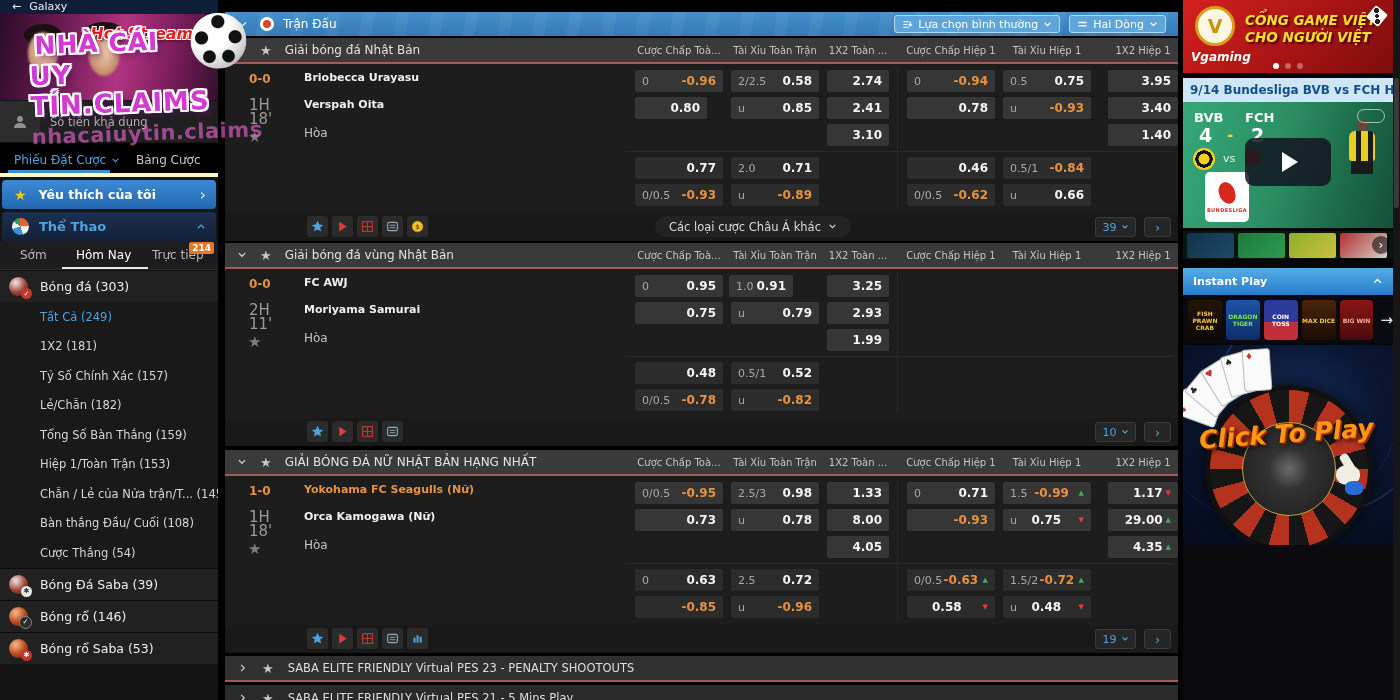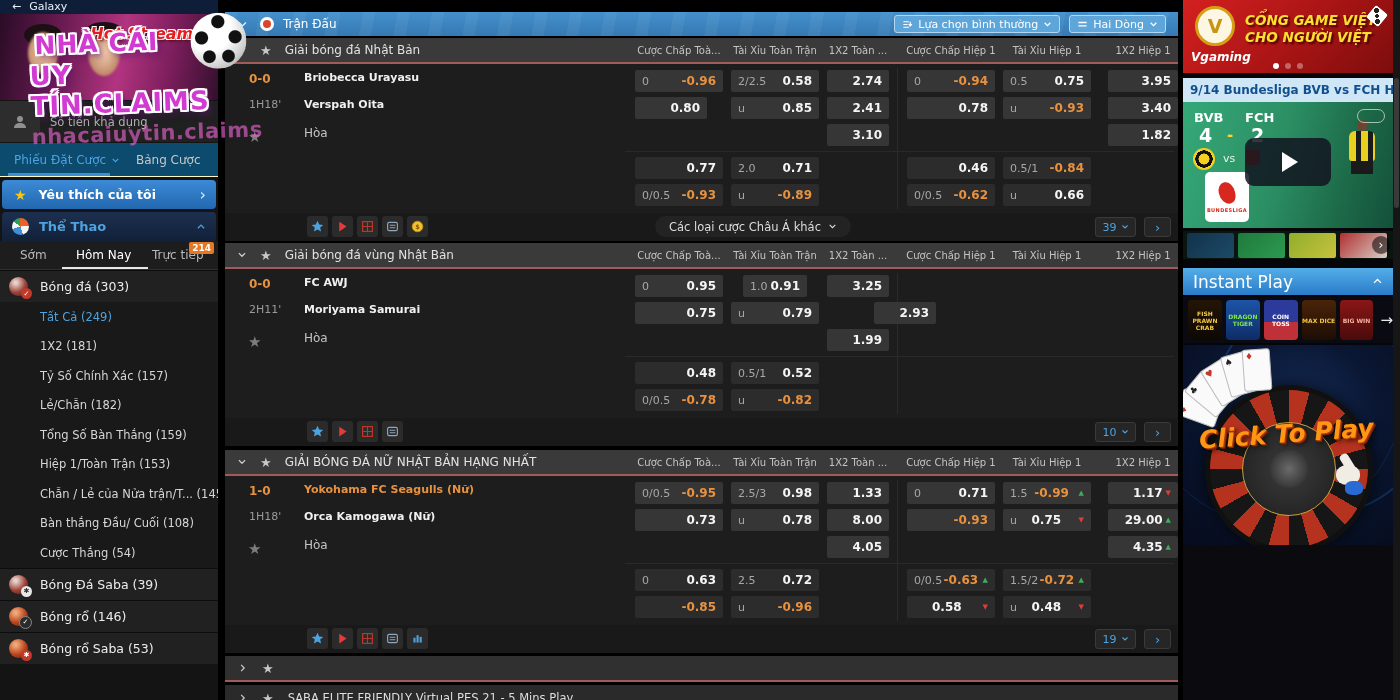--- a/index.html
+++ b/index.html
@@ -14,21 +14,21 @@
 .hot-banner{position:absolute;top:14px;left:0;width:218px;height:86px;background:linear-gradient(100deg,#2a0c26 0%,#6b1b52 28%,#b23480 55%,#7a1d5b 78%,#33102c 100%);overflow:hidden}
 .model{position:absolute;border-radius:50%;filter:blur(1px)}
 .m1{left:28px;top:18px;width:30px;height:42px;background:radial-gradient(#f0c8a8,#b07858)}
 .m2{left:88px;top:16px;width:32px;height:46px;background:radial-gradient(#f3cdb0,#a86a4a)}
 .hair{position:absolute;background:#1c1014;border-radius:50%}
 .h1{left:24px;top:10px;width:38px;height:22px}.h2{left:84px;top:8px;width:40px;height:22px}
 .hot-title{position:absolute;right:6px;top:10px;font-size:16px;font-weight:bold;font-style:italic;color:#e81e1e;text-shadow:1px 1px 0 #fff,-1px 1px 0 #fff,1px -1px 0 #fff,-1px -1px 0 #fff,2px 2px 3px #400}
 .user-row{position:absolute;top:101px;left:0;width:218px;height:41px;background:#202020;display:flex;align-items:center}
 .user-ico{width:40px;height:41px;background:#2d2d2d;display:flex;align-items:center;justify-content:center;color:#909090}
 .balance{font-size:11.5px;color:#b4b4b4;margin-left:10px}
-.slip-tabs{position:absolute;top:143px;left:0;width:218px;height:34px;background:#0c4a6e;border-bottom:1px solid #fef9c3}
+.slip-tabs{position:absolute;top:143px;left:0;width:218px;height:34px;background:#000000;border-bottom:4px solid #fef9c3}
 .slip-tab{position:absolute;top:0;height:34px;display:flex;align-items:center;gap:5px;font-size:12px}
 .tab-slip{left:14px;color:#4da3e0}
 .tab-board{left:136px;color:#c8c8c8}
 .slip-underline{position:absolute;left:8px;bottom:0;width:102px;height:3px;background:#3b8fd4}
 .fav-btn{position:absolute;top:180px;left:2px;width:214px;height:29px;background:linear-gradient(180deg,#3c8ad6,#2268b0);border-radius:4px;display:flex;align-items:center;cursor:pointer}
 .fav-star{color:#f5c518;font-size:14px;margin-left:12px}
 .fav-label{color:#fff;font-weight:bold;font-size:12.5px;margin-left:12px}
 .fav-arrow{position:absolute;right:10px;color:#dce9f5}
 .sports-head{position:absolute;top:212px;left:2px;width:214px;height:29px;background:linear-gradient(180deg,#1d3050,#122039);border-radius:4px 4px 0 0;display:flex;align-items:center}
 .ball-multi{width:17px;height:17px;border-radius:50%;margin-left:10px;background:conic-gradient(#e8622a 0 25%,#f5f5f5 25% 45%,#3f8fd6 45% 70%,#f5f5f5 70% 85%,#2aa05a 85% 100%)}
@@ -75,21 +75,21 @@
 .tb-right{position:absolute;right:12px;top:3px;display:flex;gap:9px}
 .tb-btn{height:18px;background:#5ea6da;border:1px solid #b5d6ef;border-radius:3px;color:#fff;font-size:11px;display:flex;align-items:center;gap:5px;padding:0 7px;cursor:pointer}
 .league{position:absolute;left:0;width:953px}
 .league-header{height:26px;background:#3a3a3a;border-bottom:2px solid #a25a5a;position:relative;display:flex;align-items:center}
 .lh-chev{margin-left:12px;color:#cfcfcf}
 .lh-star{color:#c8c8c8;font-size:13px;margin-left:13px}
 .lh-name{color:#e2e2e2;font-size:12px;margin-left:13px;white-space:nowrap}
 .ch{position:absolute;top:0;height:24px;display:flex;align-items:center;font-size:10px;color:#c4c4c4;white-space:nowrap;transform:translateX(-50%)}
 .match-body{position:relative;height:149px;background:#1d1d1d}
 .m-score{position:absolute;left:24px;top:8px;color:#e8923f;font-weight:bold;font-size:12px}
-.m-period{position:absolute;left:24px;top:34px;color:#9a9a9a;font-size:11px;line-height:14px;display:flex;flex-direction:row}
+.m-period{position:absolute;left:24px;top:34px;color:#9a9a9a;font-size:15px;line-height:14px;display:flex;flex-direction:column}
 .m-star{position:absolute;left:23px;top:64px;color:#7d7d7d;font-size:15px;cursor:pointer}
 .team{position:absolute;left:79px;font-weight:bold;font-size:11px;color:#f0f0f0;white-space:nowrap}
 .t-home{top:7px}.t-away{top:34px}
 .t-draw{top:62px;color:#c4c4c4;font-weight:normal;font-size:12px}
 .team.leading{color:#e8923f}
 .vdiv{position:absolute;left:672px;top:4px;bottom:4px;width:1px;background:#2b2b2b}
 .hdiv{position:absolute;left:400px;right:4px;top:87px;height:1px;background:#292929}
 .cell{position:absolute;height:22px;background:#363636;border-radius:2px;display:flex;align-items:center;justify-content:space-between;padding:0 7px;cursor:pointer}
 .cell.sec{background:#2c2c2c}
 .cell.x12{justify-content:flex-end}
@@ -141,21 +141,21 @@
 .p-shirt{width:26px;height:30px;border-radius:6px 6px 3px 3px;background:repeating-linear-gradient(90deg,#e8d020 0 7px,#1a1a1a 7px 12px)}
 .p-shorts{width:22px;height:13px;background:#1a1a1a;margin-left:2px}
 .thumbs{position:absolute;top:231px;left:0;width:210px;height:28px;background:#0b1510;display:flex;align-items:center;gap:4px;padding-left:4px}
 .thumb{width:47px;height:25px;border-radius:2px}
 .th0{background:linear-gradient(135deg,#12324a,#1d4a68)}
 .th1{background:linear-gradient(135deg,#1f7a3c,#2c9a50)}
 .th2{background:linear-gradient(135deg,#8fae2a,#c8c23e)}
 .th3{background:linear-gradient(135deg,#b03030,#d8d0c8)}
 .th-next{position:absolute;right:3px;top:5px;width:18px;height:18px;border-radius:50%;background:rgba(0,0,0,.55);color:#fff;display:flex;align-items:center;justify-content:center;font-size:12px;cursor:pointer}
 .iplay-head{position:absolute;top:268px;left:0;width:210px;height:27px;background:linear-gradient(180deg,#53aee8,#2a7cc9);display:flex;align-items:center;justify-content:space-between;padding:0 10px}
-.iplay-title{color:#fff;font-weight:normal;font-size:17px}
+.iplay-title{color:#fff;font-weight:bold;font-size:11px}
 .iplay-chev{color:#fff}
 #tiles{position:absolute;top:297px;left:0;width:210px;height:46px;background:#0a0a12;display:flex;align-items:center;gap:4px;padding-left:5px}
 .tile{width:39px;height:40px;border-radius:4px;display:flex;align-items:center;justify-content:center;text-align:center;font-weight:bold;cursor:pointer;overflow:hidden;line-height:7px}
 .tile span{font-size:6px}
 .tile0{background:linear-gradient(180deg,#241505,#0d0803);color:#f5c842}
 .tile1{background:linear-gradient(180deg,#1d54a8,#0e2c66);color:#7de84a}
 .tile2{background:linear-gradient(180deg,#2c3a9c 0 55%,#c03038 55% 100%);color:#fff}
 .tile3{background:linear-gradient(180deg,#4a2408,#1c0d04);color:#f5c842}
 .tile4{background:linear-gradient(180deg,#8a1616,#4a0b0b);color:#f5b0a0}
 .tile-next{color:#e8e8e8;font-size:15px;margin-left:3px;cursor:pointer}
@@ -388,21 +388,21 @@
             <span class="h">u</span>
             <span class="v neg">-0.93</span>
           </div>
           <div class="cell x12" style="left: 883px; width: 70px; top: 33px;">
             <span class="v">3.40</span>
           </div>
           <div class="cell x12" style="left: 602px; width: 62px; top: 60px;">
             <span class="v">3.10</span>
           </div>
           <div class="cell x12" style="left: 883px; width: 70px; top: 60px;">
-            <span class="v">1.82</span>
+            <span class="v">1.40</span>
           </div>
           <div class="cell sec" style="left: 410px; width: 88px; top: 93px;">
             <span class="h"></span>
             <span class="v">0.77</span>
           </div>
           <div class="cell sec" style="left: 506px; width: 88px; top: 93px;">
             <span class="h">2.0</span>
             <span class="v">0.71</span>
           </div>
           <div class="cell sec" style="left: 682px; width: 88px; top: 93px;">
@@ -501,36 +501,36 @@
         <span class="team t-home">FC AWJ</span>
         <span class="team t-away">Moriyama Samurai</span>
         <span class="team t-draw">Hòa</span>
         <div class="vdiv"></div>
         <div class="hdiv"></div>
         <div></div>
       <div class="cell" style="left: 410px; width: 88px; top: 6px;">
             <span class="h">0</span>
             <span class="v">0.95</span>
           </div>
-          <div class="cell" style="left: 518px; width: 64px; top: 6px;">
+          <div class="cell" style="left: 504px; width: 64px; top: 6px;">
             <span class="h">1.0</span>
             <span class="v">0.91</span>
           </div>
           <div class="cell x12" style="left: 602px; width: 62px; top: 6px;">
             <span class="v">3.25</span>
           </div>
           <div class="cell" style="left: 410px; width: 88px; top: 33px;">
             <span class="h"></span>
             <span class="v">0.75</span>
           </div>
           <div class="cell" style="left: 506px; width: 88px; top: 33px;">
             <span class="h">u</span>
             <span class="v">0.79</span>
           </div>
-          <div class="cell x12" style="left: 602px; width: 62px; top: 33px; margin-left: 47px;">
+          <div class="cell x12" style="left: 602px; width: 62px; top: 33px;">
             <span class="v">2.93</span>
           </div>
           <div class="cell x12" style="left: 602px; width: 62px; top: 60px;">
             <span class="v">1.99</span>
           </div>
           <div class="cell sec" style="left: 410px; width: 88px; top: 93px;">
             <span class="h"></span>
             <span class="v">0.48</span>
           </div>
           <div class="cell sec" style="left: 506px; width: 88px; top: 93px;">
@@ -740,20 +740,21 @@
         </div>
         <div class="next-btn">›</div>
       </div>
     </div>
 
     <div class="collapsed-row" style="top:656px">
       <svg class="cr-chev" viewBox="0 0 16 16" width="10" height="10">
           <path d="M5 3l5 5-5 5" fill="none" stroke="currentColor" stroke-width="2"></path>
         </svg>
       <span class="cr-star">★</span>
+      <span class="cr-name">SABA ELITE FRIENDLY Virtual PES 23 - PENALTY SHOOTOUTS</span>
     </div>
     <div class="collapsed-row dim" style="top:685px">
       <svg class="cr-chev" viewBox="0 0 16 16" width="10" height="10">
           <path d="M5 3l5 5-5 5" fill="none" stroke="currentColor" stroke-width="2"></path>
         </svg>
       <span class="cr-star">★</span>
       <span class="cr-name">SABA ELITE FRIENDLY Virtual PES 21 - 5 Mins Play</span>
     </div>
   </div>
 

